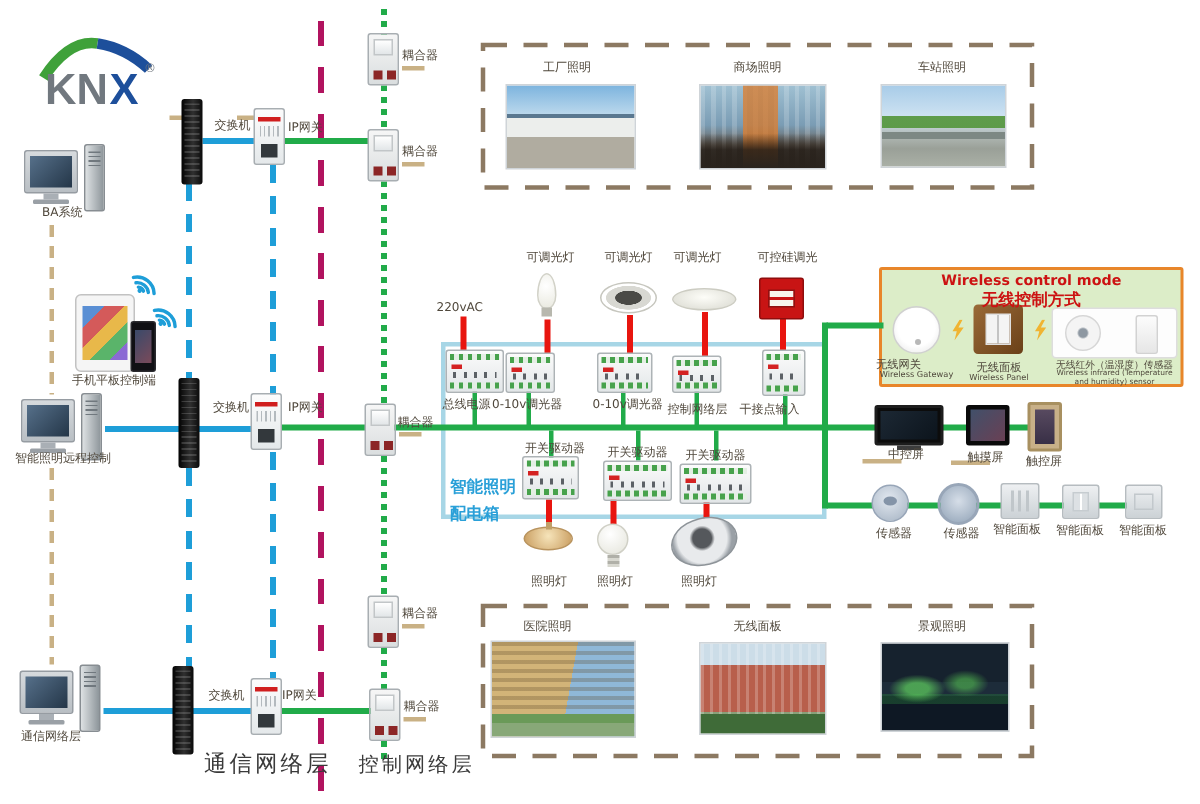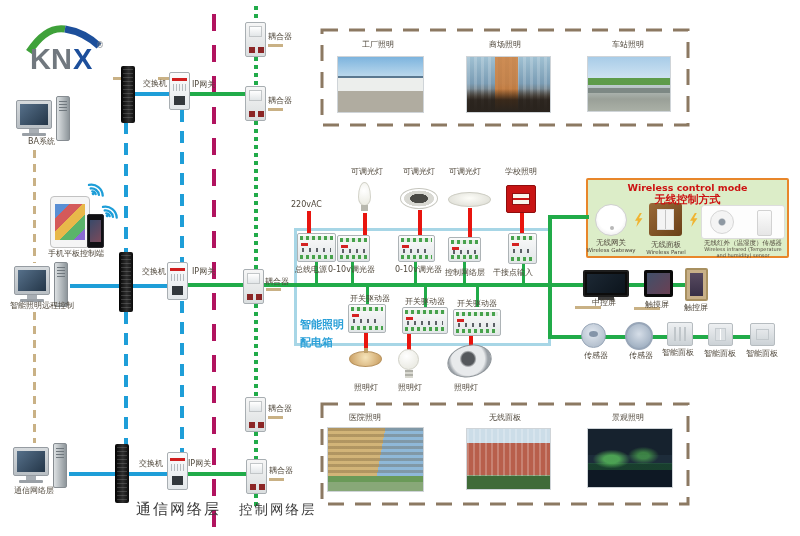--- a/index.html
+++ b/index.html
@@ -364,21 +364,21 @@
   <div class="lbl" style="left:395px;top:265px">0-10v调光器</div>
   <div class="lbl" style="left:445px;top:268px">控制网络层</div>
   <div class="lbl" style="left:493px;top:268px">干接点输入</div>
 
   <div class="lbl" style="left:351px;top:167px">可调光灯</div>
   <div class="candle" style="left:358px;top:182px"></div>
   <div class="lbl" style="left:403px;top:167px">可调光灯</div>
   <div class="downlight" style="left:400px;top:188px;width:38px;height:21px"></div>
   <div class="lbl" style="left:449px;top:167px">可调光灯</div>
   <div class="panelight" style="left:448px;top:192px;width:43px;height:15px"></div>
-  <div class="lbl" style="left:505px;top:167px">学校照明</div>
+  <div class="lbl" style="left:505px;top:167px">可控硅调光</div>
   <div class="fire" style="left:506px;top:185px;width:30px;height:28px">
       <i></i>
     </div>
 
   <div class="lbl" style="left:350px;top:294px">开关驱动器</div>
   <div class="lbl" style="left:405px;top:297px">开关驱动器</div>
   <div class="lbl" style="left:457px;top:299px">开关驱动器</div>
   <div class="din" style="left:348px;top:304px;width:38px;height:29px">
       <i class="ts"></i>
       <i class="rd"></i>
@@ -411,21 +411,21 @@
   <div class="wgw" style="left:595px;top:204px;width:32px;height:32px"></div>
   <div class="bolt" style="left:633px;top:213px"></div>
   <div class="wpanel" style="left:649px;top:203px;width:33px;height:33px">
       <i></i>
     </div>
   <div class="bolt" style="left:688px;top:213px"></div>
   <div class="wsens" style="left:701px;top:205px;width:84px;height:34px">
       <i class="rc"></i>
       <i class="rr"></i>
     </div>
-  <div class="wd" style="left:588px;top:238px;width:46px;font-size:7.5px">无线网关</div>
+  <div class="wd" style="left:576px;top:238px;width:46px;font-size:7.5px">无线网关</div>
   <div class="wd" style="left:583px;top:247px;width:56px;font-size:5.5px">Wireless Gateway</div>
   <div class="wd" style="left:643px;top:240px;width:46px;font-size:7.5px">无线面板</div>
   <div class="wd" style="left:641px;top:249px;width:50px;font-size:5.5px">Wireless Panel</div>
   <div class="wd" style="left:697px;top:239px;width:92px;font-size:6.5px">无线红外（温湿度）传感器</div>
   <div class="wd" style="left:699px;top:247px;width:88px;font-size:5px;white-space:normal;line-height:1.15">Wireless infrared (Temperature and humidity) sensor</div>
 
   <div class="tv" style="left:583px;top:270px;width:46px;height:27px">
       <i></i>
     </div>
   <div class="lbl" style="left:592px;top:298px">中控屏</div>

